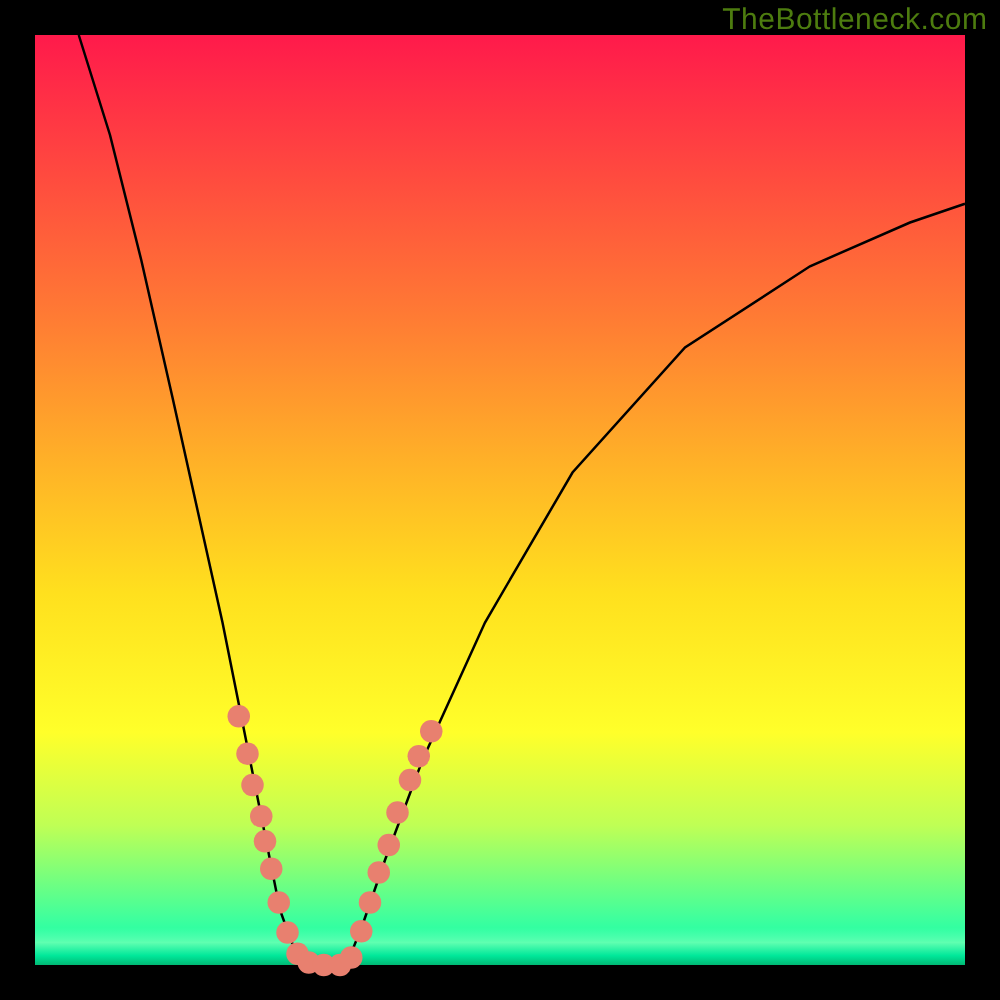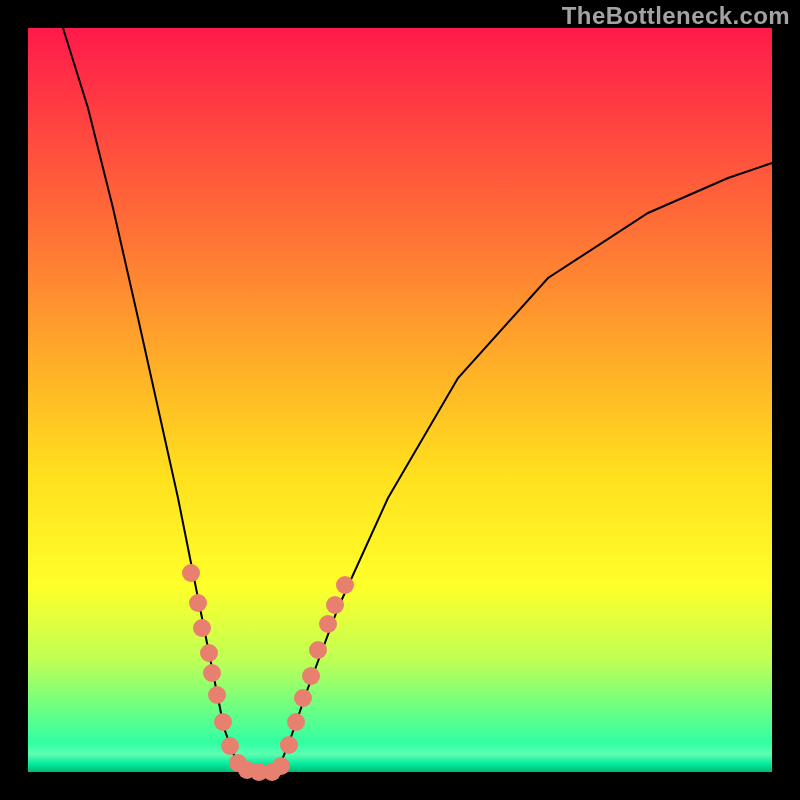--- a/index.html
+++ b/index.html
@@ -37,24 +37,24 @@
     background: linear-gradient(to bottom,
       rgba(255,255,255,0.0) 0%,
       #5fffb0 40%,
       #00e89a 75%,
       #00b974 100%);
   }
   .watermark {
     position: absolute;
     top: 2px;
     right: 10px;
-    color: #a3a3a3;
+    color: #4d7c0f;
     font-size: 24px;
     letter-spacing: 0.4px;
-    font-weight: 700;
+    font-weight: 400;
   }
   svg.curve {
     position: absolute;
     left: 28px;
     top: 28px;
     width: 744px;
     height: 744px;
     overflow: visible;
   }
   .curve path.line {

